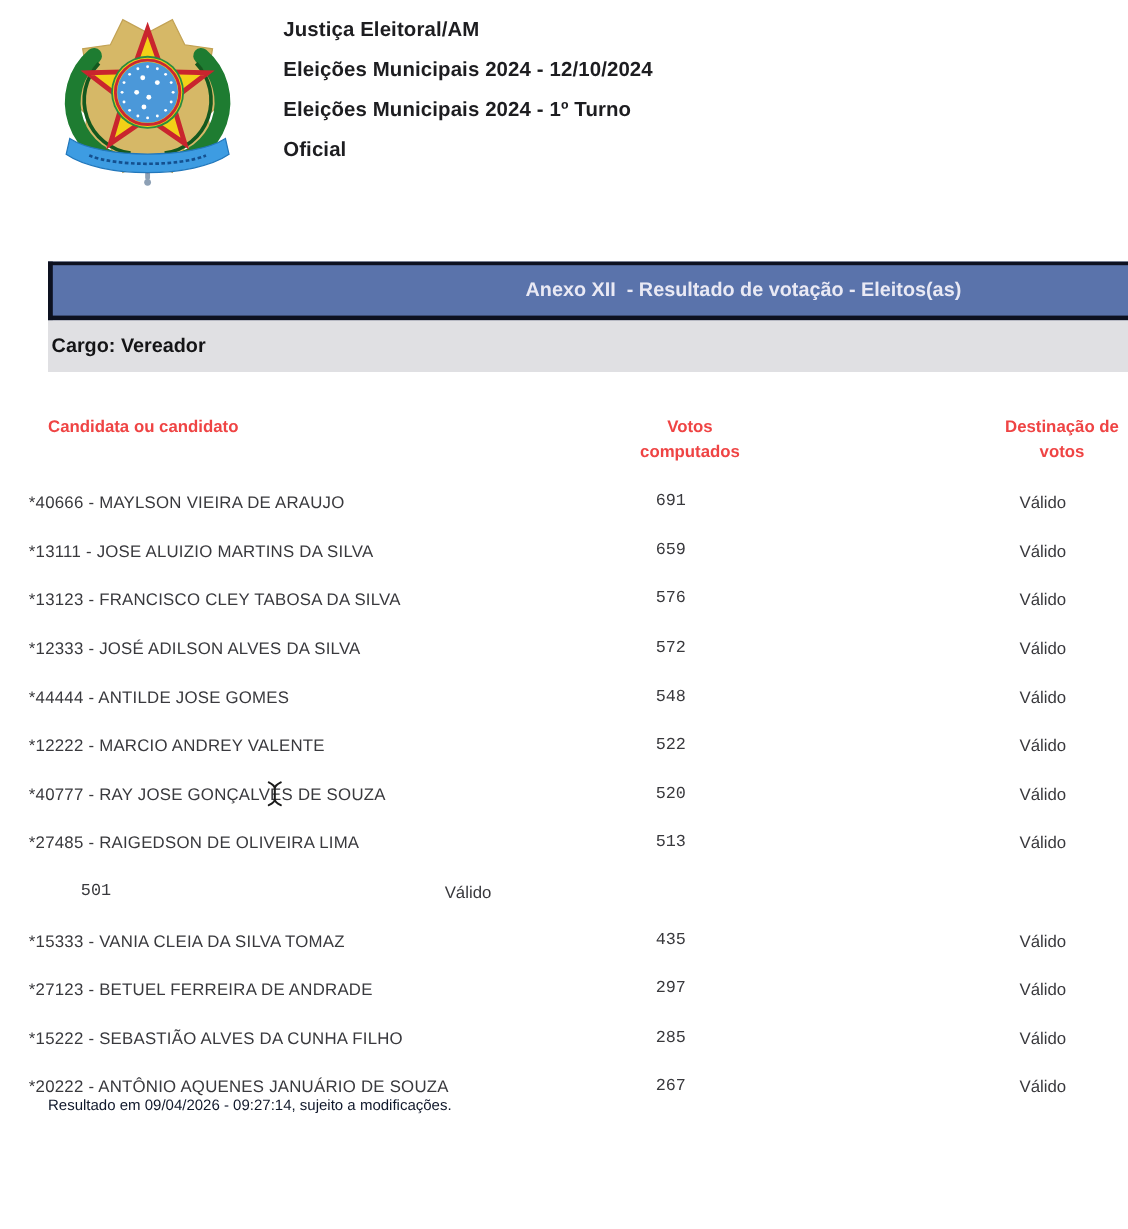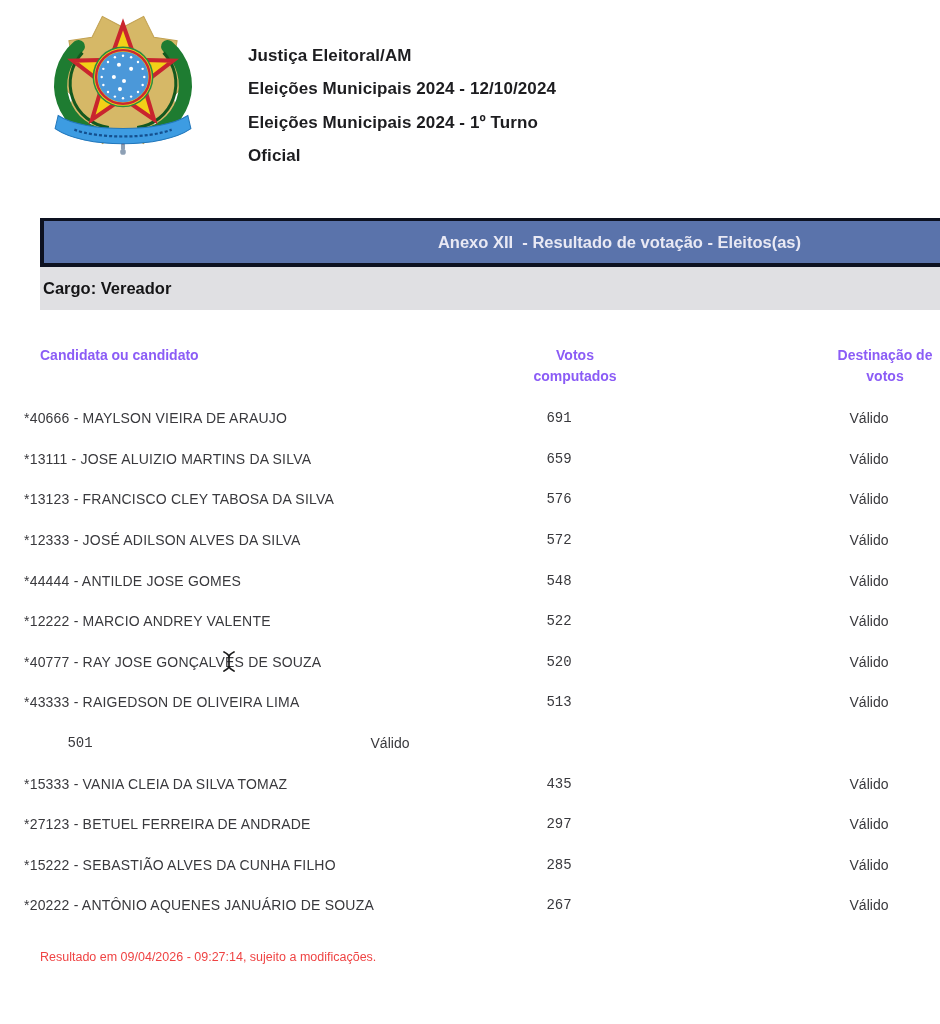--- a/index.html
+++ b/index.html
@@ -10,23 +10,23 @@
     color:#222226;
   }
   .page { position:absolute; inset:0; }
 
   
   .emblem { position:absolute; left:48px; top:4px; width:150px; height:152px; }
   .emblem svg { width:100%; height:100%; display:block; }
 
   
   .header-block {
-    position:absolute; left:248px; top:8px;
+    position:absolute; left:236px; top:8px;
     font-weight:bold; font-size:17px; line-height:33.4px;
-    color:#1d1d20; letter-spacing:0.1px;margin-top:31px;
+    color:#1d1d20; letter-spacing:0.1px;
   }
 
   
   .banner {
     position:absolute; left:40px; top:218px;
     width:1151px; height:42px;
     background:#5a73ab;
     border:4px solid #0d1120; border-top-width:3px; border-right:none;
     color:#e9e9f4; font-weight:bold; font-size:16.5px;
     text-align:center; line-height:42px;
@@ -35,37 +35,37 @@
 
   
   .cargo-strip {
     position:absolute; left:40px; top:267px; width:900px; height:43px;
     background:#e0e0e3;
     font-weight:bold; font-size:16.5px; color:#141416;
     line-height:43px; padding-left:3px;
   }
 
   
-  .th { position:absolute; top:345px; font-size:14px; font-weight:bold; color:#8b5cf6; }
+  .th { position:absolute; top:345px; font-size:14px; font-weight:bold; color:#ef4444; }
   .th-name  { left:40px;  line-height:21px; }
   .th-votes { left:495px; width:160px; text-align:center; white-space:pre-line; line-height:21px; }
   .th-dest  { left:760px; width:250px; text-align:center; white-space:pre-line; line-height:21px; }
 
   
   .rows { position:absolute; left:0; top:398px; width:1010px; }
   .row { display:flex; height:40.6px; align-items:center; font-size:14px; color:#39393d; }
   .cell-name   { margin-left:24px; width:455px; letter-spacing:0.2px; }
   .cell-votes  { width:160px; text-align:center;font-family:Liberation Mono, monospace; }
   .cell-spacer { width:105px; }
   .cell-dest   { width:250px; text-align:center; }
 
   
   .footer {
-    position:absolute; left:40px; top:950px;
-    font-size:12.5px; color:#ef4444;
+    position:absolute; left:40px; top:914px;
+    font-size:12.5px; color:#0f172a;
   }
 
   
   .cursor { position:absolute; left:222px; top:650px; width:14px; height:23px; }
   .cursor svg { width:100%; height:100%; display:block; }
 </style>
 </head>
 <body>
 
 <div class="page">
@@ -189,21 +189,21 @@
     </div>
 
     <div class="row">
       <div class="cell-name">*40777 - RAY JOSE GONÇALVES DE SOUZA</div>
       <div class="cell-votes">520</div>
       <div class="cell-spacer"></div>
       <div class="cell-dest">Válido</div>
     </div>
 
     <div class="row">
-      <div class="cell-name">*43333 - RAIGEDSON DE OLIVEIRA LIMA</div>
+      <div class="cell-name">*27485 - RAIGEDSON DE OLIVEIRA LIMA</div>
       <div class="cell-votes">513</div>
       <div class="cell-spacer"></div>
       <div class="cell-dest">Válido</div>
     </div>
 
     <div class="row">
       <div class="cell-votes">501</div>
       <div class="cell-spacer"></div>
       <div class="cell-dest">Válido</div>
     </div>

